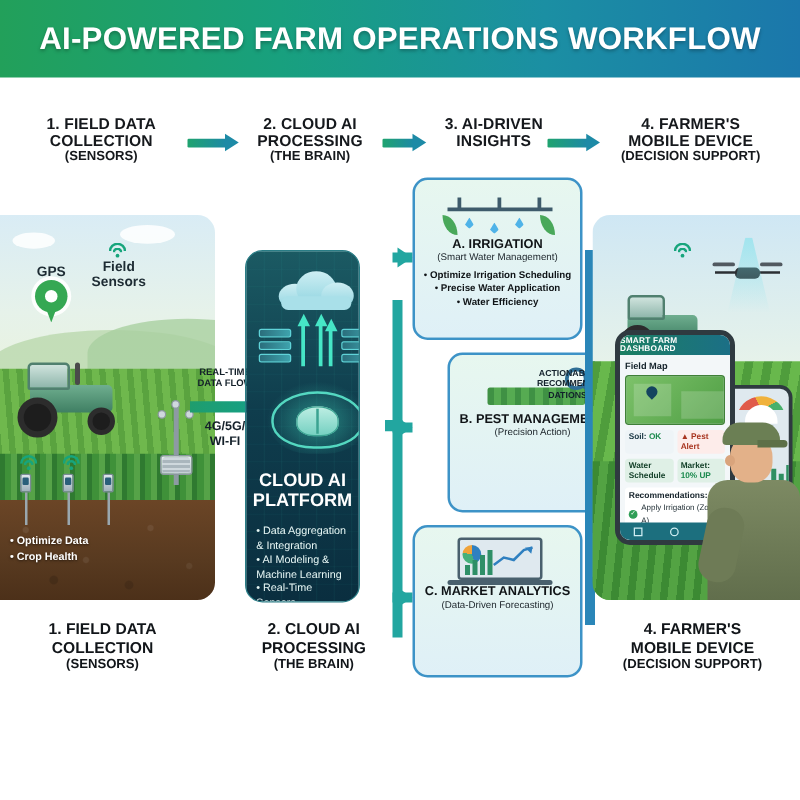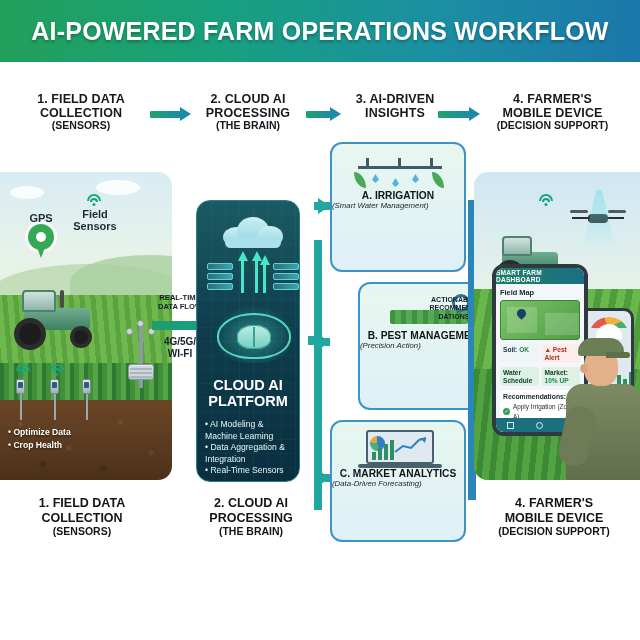--- a/index.html
+++ b/index.html
@@ -150,21 +150,21 @@
     position:absolute; left:152px; top:294px; width:56px; text-align:center;
     font-size:7.6px; font-weight:bold; color:#14202a; line-height:1.18;
   }
   .lab-net {
     position:absolute; left:150px; top:336px; width:60px; text-align:center;
     font-size:10px; font-weight:bold; color:#14202a; line-height:1.18;
   }
 
   
   .panel2 {
-    position:absolute; left:196px; top:200px; width:104px; height:282px;
+    position:absolute; left:196px; top:200px; width:92px; height:282px;
     border-radius:14px; overflow:hidden;
     background:linear-gradient(180deg,#1b5a63 0%,#0f3d4d 45%,#0a2e3f 100%);
     border:1px solid #2a7d86;
   }
   .p2-grid { position:absolute; inset:0; opacity:.28;
     background-image:
       linear-gradient(90deg, rgba(62,214,193,.25) 1px, transparent 1px),
       linear-gradient(180deg, rgba(62,214,193,.18) 1px, transparent 1px);
     background-size:14px 14px; }
   .cloud-top { position:absolute; left:26px; top:16px; width:60px; height:30px; }
@@ -210,21 +210,21 @@
   .card {
     position:absolute; left:330px; width:136px; border-radius:12px;
     border:2px solid #3d93c7; overflow:hidden;
     background:linear-gradient(180deg,#e7f7ef 0%,#dff0f7 100%);
   }
   .card-a { top:142px; height:130px; }
   .card-b { top:282px; height:128px;margin-left:28px; }
   .card-c { top:420px; height:122px; }
   .card-art { position:relative; height:46px; }
   .card-title { text-align:center; font-weight:bold; font-size:10.2px; color:#101417; line-height:1.1; }
-  .card-sub { text-align:left; font-size:7.8px; color:#1b2329; line-height:1.15; margin-top:1px;font-style:italic; }
+  .card-sub { text-align:center; font-size:7.8px; color:#1b2329; line-height:1.15; margin-top:1px; }
   .card-list { list-style:none; margin-top:3px; text-align:center;
     font-size:7.8px; color:#101417; font-weight:bold; line-height:1.42; }
   .card-list li::before { content:"• "; }
 
   
   .sprinkler-bar { position:absolute; left:26px; top:22px; width:84px; height:3px; background:#3e5b6b; }
   .sprk { position:absolute; top:14px; width:3px; height:10px; background:#3e5b6b; }
   .drop { position:absolute; width:7px; height:9px; background:#4fb3e8;
     border-radius:50% 50% 50% 50% / 60% 60% 40% 40%; clip-path:polygon(50% 0,100% 65%,50% 100%,0 65%); }
   .leaf { position:absolute; width:12px; height:16px; background:#49a85a;
@@ -496,22 +496,22 @@
 
     <div class="brain-cloud">
       <div class="bc-glow"></div>
         <div class="bc-ring"></div>
         <div class="brain"></div>
     </div>
 
     <div class="p2-title ml">CLOUD AI<br>PLATFORM</div>
     <div class="p2-bullets">
       <ul>
+        <li>Data Aggregation &amp; Integration</li>
         <li>AI Modeling &amp; Machine Learning</li>
-        <li>Data Aggregation &amp; Integration</li>
         <li>Real-Time Sensors</li>
       </ul>
     </div>
   </div>
 
   <div class="f23-h"></div>
   <div class="f23-v"></div>
   <div class="f23" style="left:314px;top:202px;width:16px;height:8px;"></div>
   <div class="arrow-r" style="left:318px;top:198px;"></div>
   <div class="f23" style="left:314px;top:338px;width:16px;height:8px;"></div>
@@ -526,20 +526,25 @@
       <div class="sprk" style="left:66px;"></div>
       <div class="sprk" style="left:98px;"></div>
       <div class="drop" style="left:40px;top:30px;"></div>
       <div class="drop" style="left:60px;top:34px;"></div>
       <div class="drop" style="left:80px;top:30px;"></div>
       <div class="leaf" style="left:22px;top:28px;"></div>
       <div class="leaf" style="left:100px;top:28px;"></div>
     </div>
     <div class="card-title">A. IRRIGATION</div>
     <div class="card-sub">(Smart Water Management)</div>
+    <ul class="card-list">
+      <li>Optimize Irrigation Scheduling</li>
+      <li>Precise Water Application</li>
+      <li>Water Efficiency</li>
+    </ul>
   </div>
 
   <div class="card card-b">
     <div class="card-art">
       <div class="bug-leafrow"></div>
       <div class="mag"></div>
       <div class="mag-h"></div>
     </div>
     <div class="card-title">B. PEST MANAGEMENT</div>
     <div class="card-sub">(Precision Action)</div>

